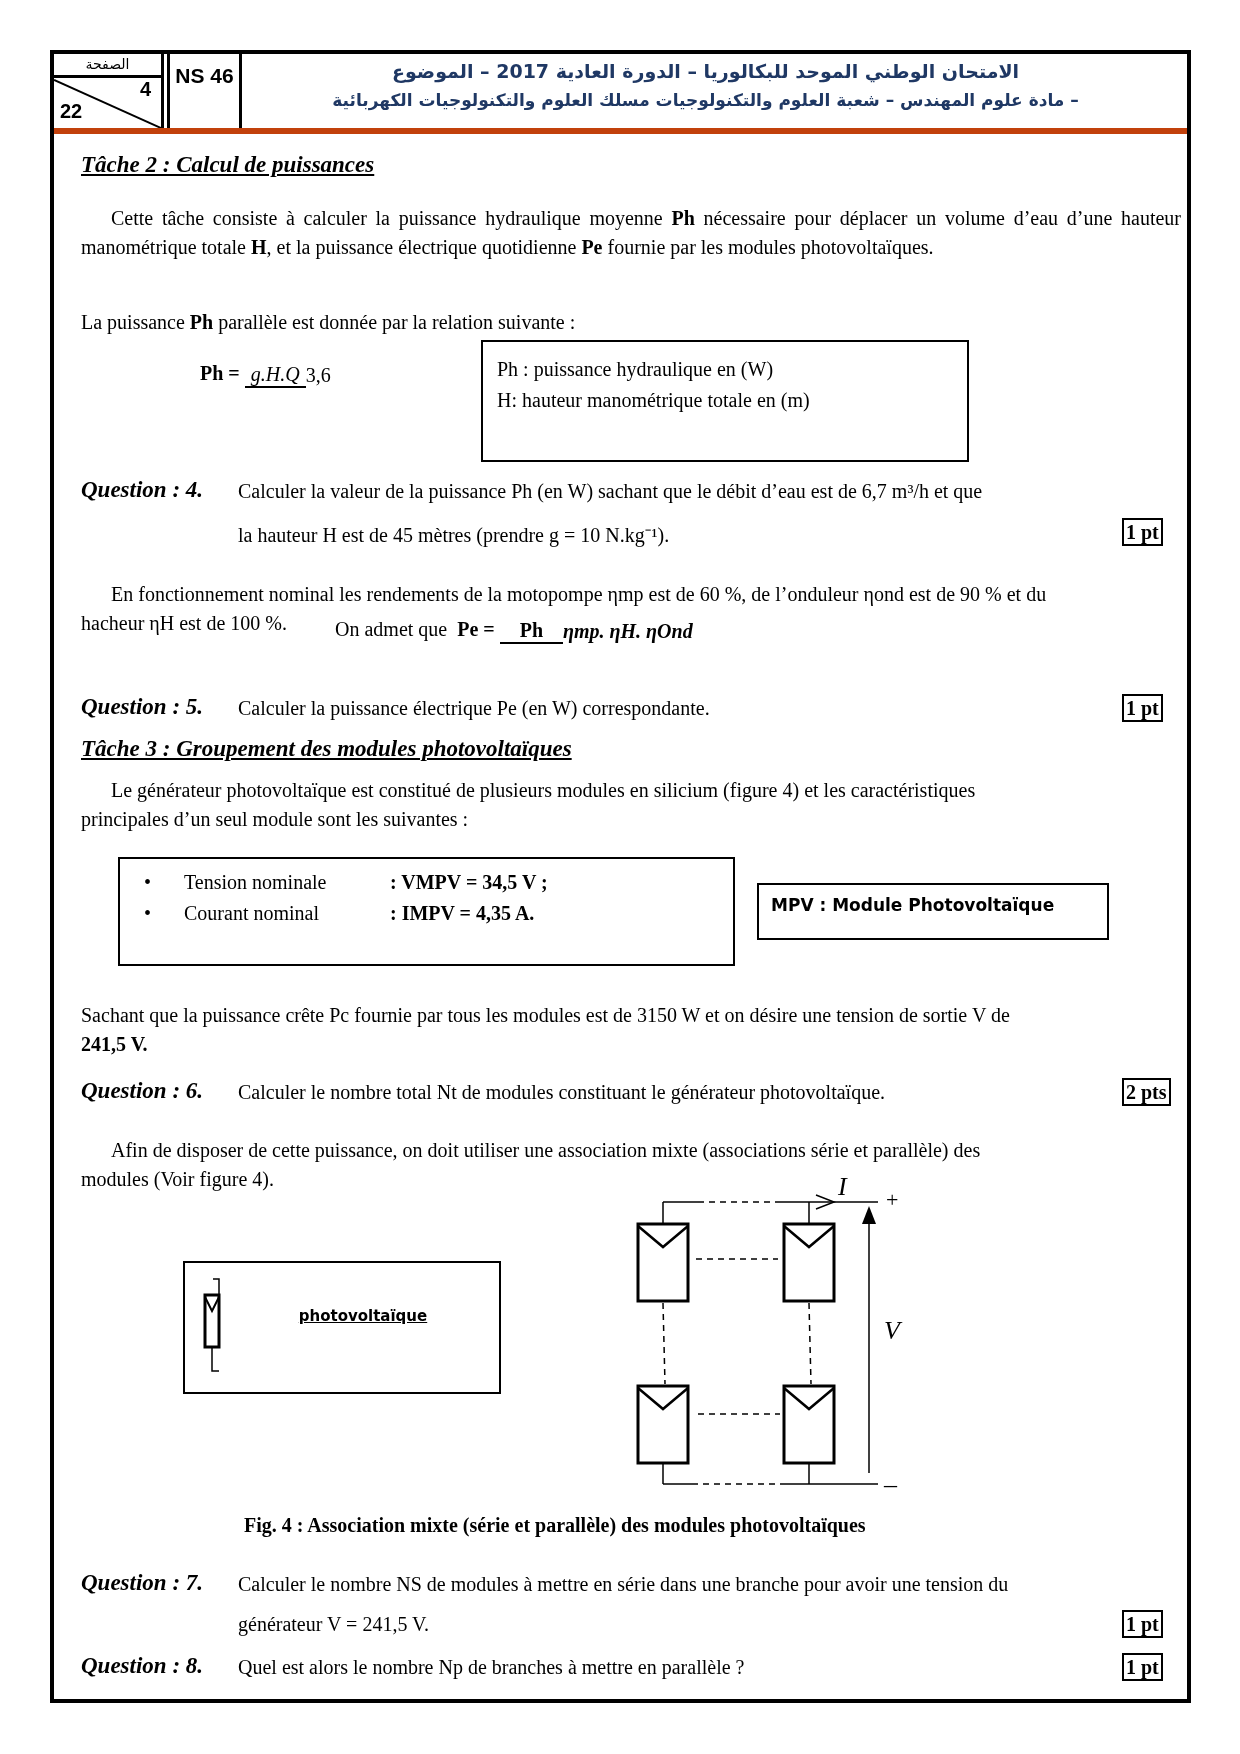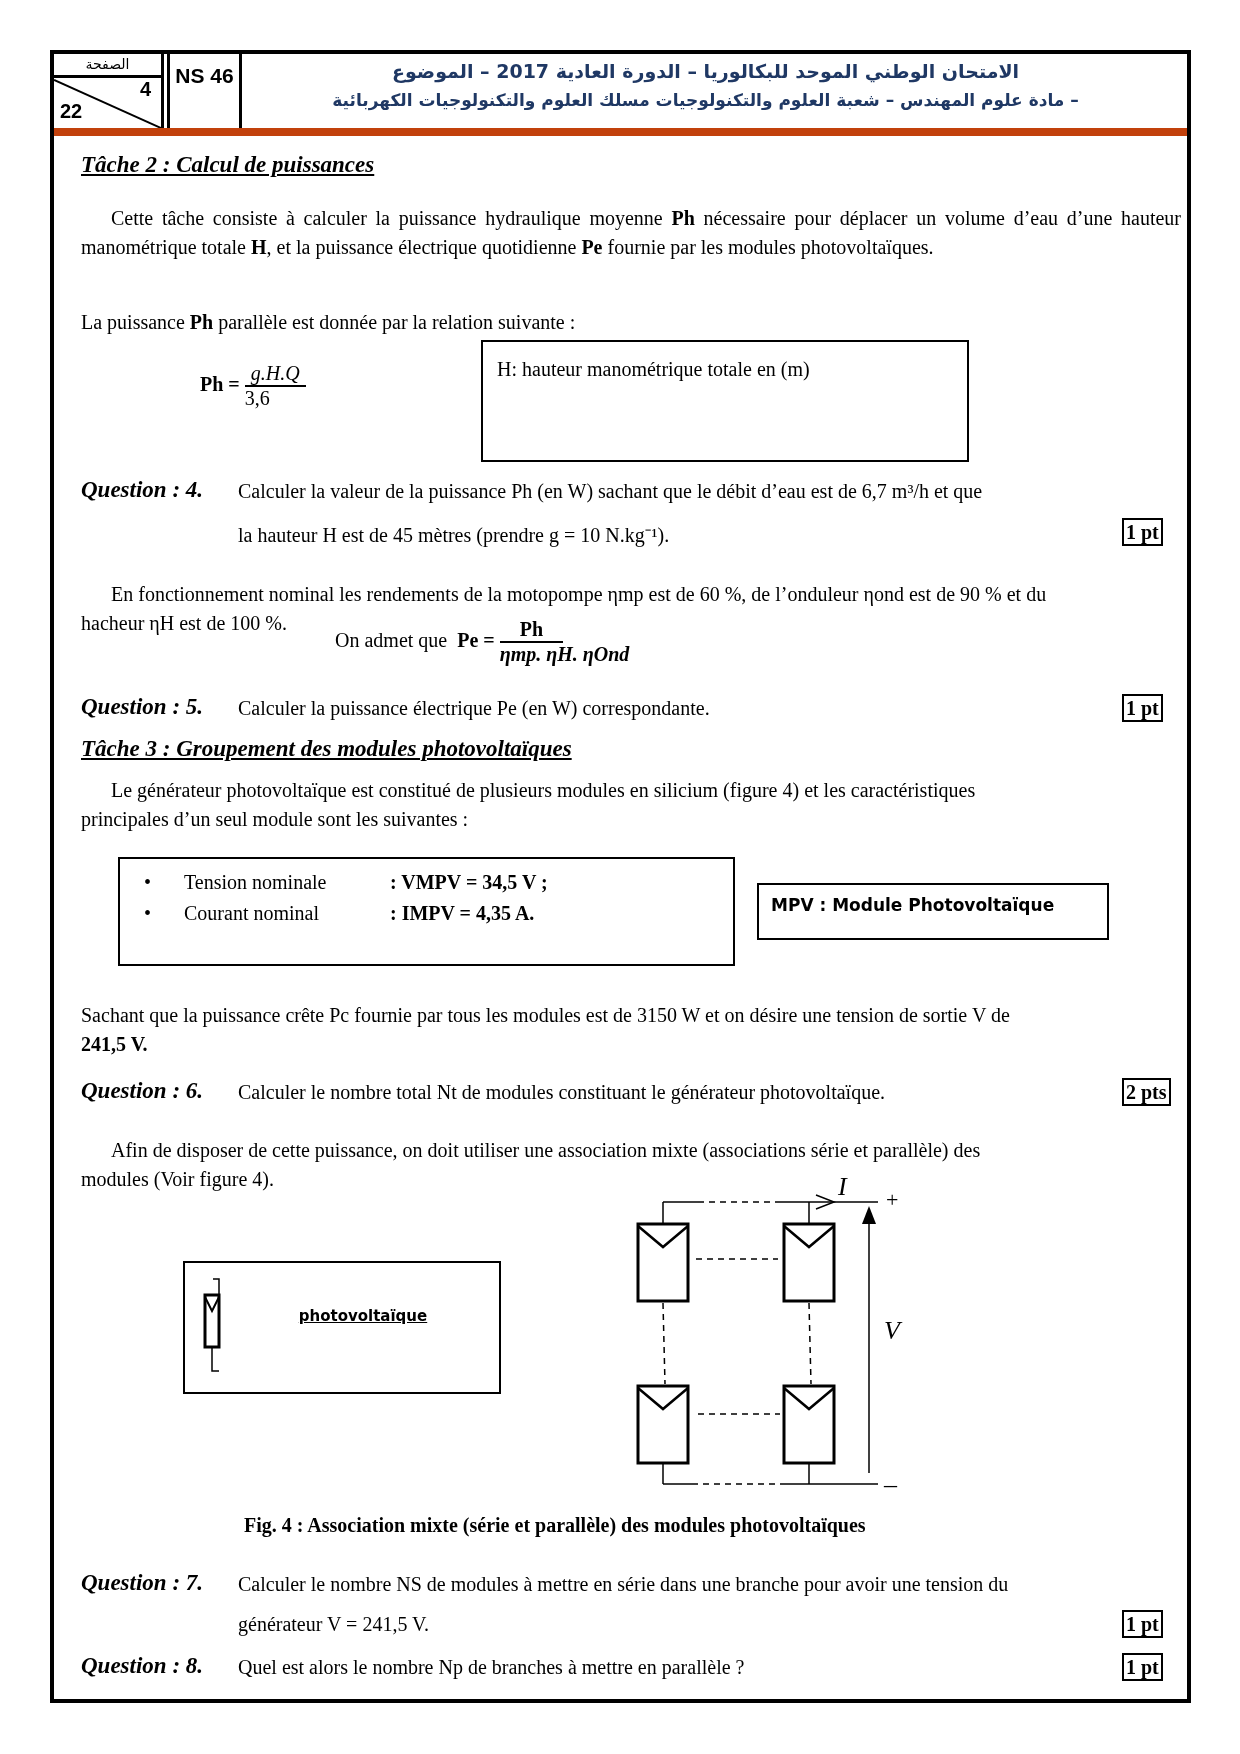--- a/index.html
+++ b/index.html
@@ -1,36 +1,36 @@
 <!DOCTYPE html>
 <html><head>
 <meta charset="utf-8">
 <style>
   html, body { margin:0; padding:0; background:#ffffff; }
   body { width:1240px; height:1754px; position:relative; font-family:"Liberation Serif", serif; color:#000; overflow:hidden; }
   .page-border { position:absolute; left:50px; top:50px; width:1141px; height:1653px; border:4px solid #000; box-sizing:border-box; }
-  .hdr { position:absolute; left:54px; top:54px; width:1133px; height:74px; border-bottom:8px solid #c2410c; }
+  .hdr { position:absolute; left:54px; top:54px; width:1133px; height:74px; border-bottom:6px solid #c2410c; }
   .hdr-page { position:absolute; left:0; top:0; width:107px; height:74px; border-right:3px solid #000; }
   .hdr-page .lbl { position:absolute; left:0; top:0; width:107px; height:21px; border-bottom:3px solid #000; text-align:center; font-family:"DejaVu Sans", sans-serif; font-size:14px; line-height:21px; }
   .hdr-page .cur { position:absolute; right:10px; top:24px; font-family:"Liberation Sans", sans-serif; font-weight:bold; font-size:20px; }
   .hdr-page .tot { position:absolute; left:6px; top:46px; font-family:"Liberation Sans", sans-serif; font-weight:bold; font-size:20px; }
   .hdr-page svg { position:absolute; left:0; top:24px; }
   .hdr-code { position:absolute; left:113px; top:0; width:75px; height:74px; border-left:3px solid #000; border-right:3px solid #000; font-family:"Liberation Sans", sans-serif; font-weight:bold; font-size:21px; text-align:center; padding-top:10px; box-sizing:border-box; }
   .hdr-title { position:absolute; left:200px; right:30px; top:0; height:74px; direction:rtl; text-align:center; color:#1f3864; font-family:"DejaVu Sans", sans-serif; font-weight:bold; }
   .hdr-title .l1 { font-size:19px; margin-top:6px; }
   .hdr-title .l2 { font-size:17px; margin-top:8px; }
   .abs { position:absolute; }
   .task { font-weight:bold; font-style:italic; text-decoration:underline; font-size:23px; }
   .p { font-size:20px; line-height:29px; text-align:justify; }
   .qlabel { font-weight:bold; font-style:italic; font-size:23px; }
   .qtext { font-size:20px; }
   .pts { border:2px solid #000; font-weight:bold; font-size:20px; padding:0 2px; line-height:24px; }
   .box { border:2px solid #000; box-sizing:border-box; }
   .sans { font-family:"DejaVu Sans", sans-serif; }
-  .frac { display:inline-flex; flex-direction:column; align-items:flex-start; vertical-align:middle; }
+  .frac { display:inline-flex; flex-direction:row; align-items:center; vertical-align:middle; }
   .frac .num { border-bottom:2px solid #000; padding:0 6px; }
   .ital { font-style:italic; }
 </style>
 </head>
 <body>
 
 <div class="page-border"></div>
 
 <div class="hdr">
   <div class="hdr-page">
@@ -56,20 +56,21 @@
 
 <div class="abs" style="left:200px; top:362px; font-size:20px;">
   <b>Ph =</b>
   <span class="frac">
     <span class="num ital">g.H.Q</span>
     <span>3,6</span>
   </span>
 </div>
 
 <div class="abs box" style="left:481px; top:340px; width:488px; height:122px; padding:12px 14px; font-size:20px; line-height:31px;">
+  <div>Ph : puissance hydraulique en (W)</div>
   <div>H: hauteur manométrique totale en (m)</div>
 </div>
 
 <div class="abs qlabel" style="left:81px; top:477px;">Question : 4.</div>
 <div class="abs qtext" style="left:238px; top:480px; width:955px;">Calculer la valeur de la puissance Ph (en W) sachant que le débit d’eau est de 6,7 m³/h et que</div>
 <div class="abs qtext" style="left:238px; top:521px;">la hauteur H est de 45 mètres (prendre g = 10 N.kg⁻¹).</div>
 <div class="abs pts" style="left:1122px; top:518px;">1 pt</div>
 
 <div class="abs p" style="left:81px; top:580px; width:1100px; text-indent:30px;">
   <span>En fonctionnement nominal les rendements de la motopompe ηmp est de 60 %, de l’onduleur ηond est de 90 % et du</span>

